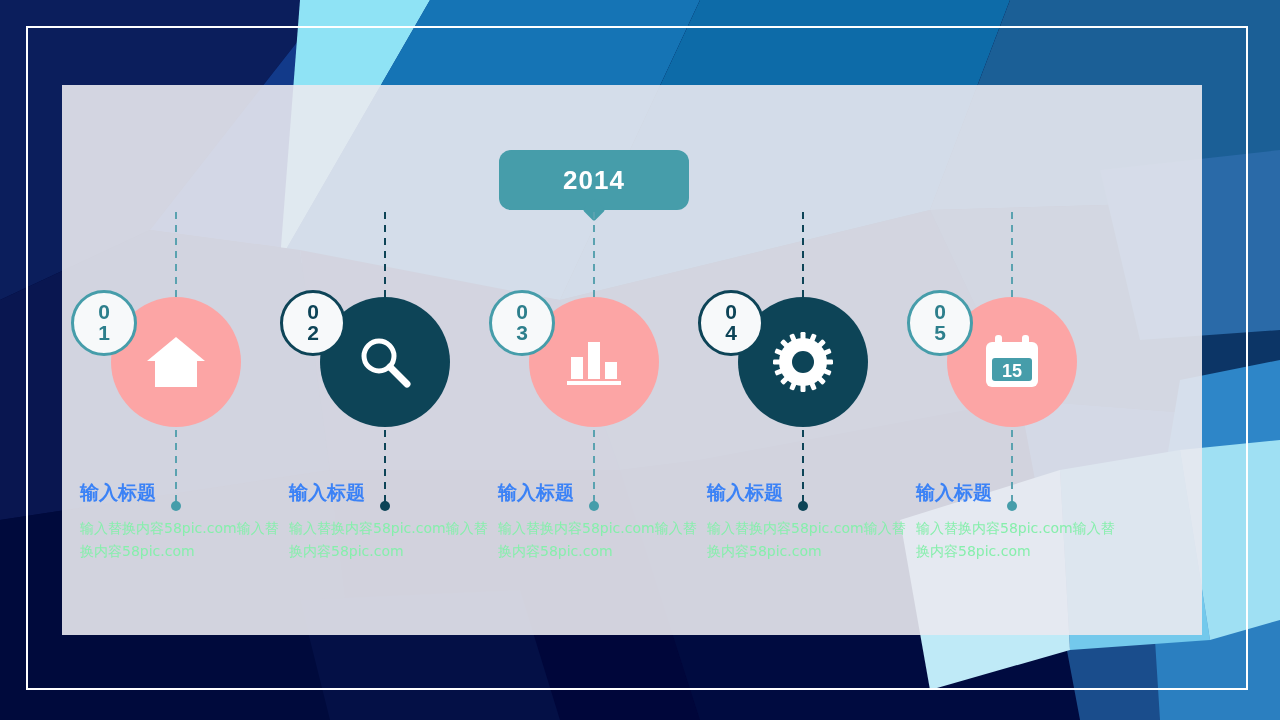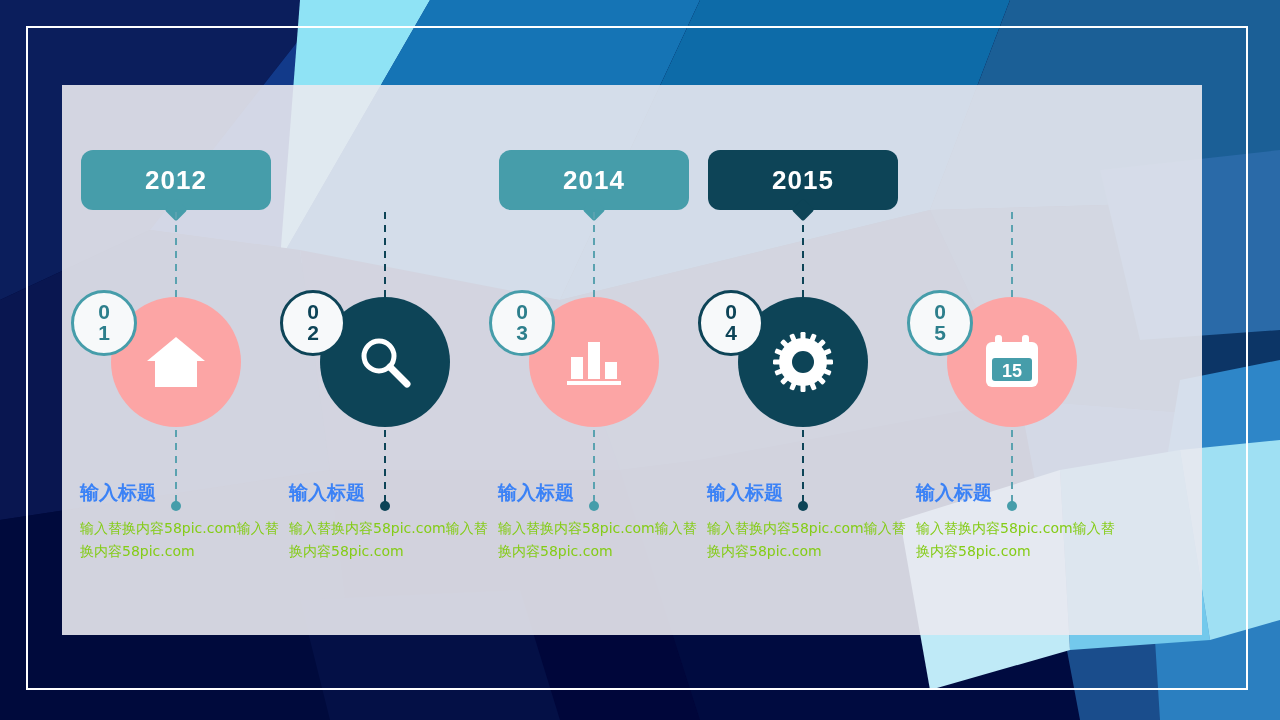--- a/index.html
+++ b/index.html
@@ -96,21 +96,21 @@
   .numbadge.dark{border:3px solid #0d4457;color:#0d4457;}
 
   
   .txt{position:absolute;left:18px;top:395px;width:205px;}
   .txt h3{
     margin:0 0 11px 0;
     font-size:19px;font-weight:bold;color:#3b82f6;
     font-family:Liberation Mono, monospace;
   }
   .txt p{
-    margin:0;font-size:14px;line-height:1.65;color:#84cc16;
+    margin:0;font-size:14px;line-height:1.65;color:#86efac;
     font-family:"DejaVu Sans","Liberation Sans",sans-serif;
   }
 </style>
 </head>
 <body>
 
 <div id="stage">
 
   <svg id="bg" viewBox="0 0 1280 720" preserveAspectRatio="none">
     <rect x="0" y="0" width="1280" height="720" fill="#000a3c"></rect>
@@ -136,24 +136,20 @@
     <polygon points="300,600 520,590 560,720 330,720" fill="#041046"></polygon>
     <polygon points="900,520 1060,470 1070,650 930,690" fill="#bfeaf7"></polygon>
   </svg>
 
   <div class="frame"></div>
 
   <div class="card">
     <div class="track">
 
       <div class="col" style="left:0px;">
-        <div class="badge light">
-          <span>2012</span>
-          <span class="notch"></span>
-        </div>
         <div class="dash-top light"></div>
         <div class="disc light">
           <svg width="62" height="56" viewBox="0 0 62 56">
             <polygon points="31,3 60,27 52,27 52,53 10,53 10,27 2,27" fill="#ffffff"></polygon>
             <rect x="17" y="34" width="12" height="19" fill="#ffffff"></rect>
             <rect x="34" y="33" width="13" height="11" fill="#ffffff"></rect>
           </svg>
         </div>
         <div class="numbadge light">
           <span>0</span>
@@ -207,24 +203,20 @@
         </div>
         <div class="dash-bot light"></div>
         <div class="enddot light"></div>
         <div class="txt">
           <h3>输入标题</h3>
           <p>输入替换内容58pic.com输入替换内容58pic.com</p>
         </div>
       </div>
 
       <div class="col" style="left:627px;">
-        <div class="badge dark">
-          <span>2015</span>
-          <span class="notch"></span>
-        </div>
         <div class="dash-top dark"></div>
         <div class="disc dark">
           <svg width="62" height="62" viewBox="0 0 62 62">
             <g fill="#ffffff">
               <circle cx="31" cy="31" r="24"></circle>
               <g id="teeth">
                 <rect x="28.5" y="1" width="5" height="9" rx="1.2"></rect>
                 <rect x="28.5" y="1" width="5" height="9" rx="1.2" transform="rotate(22.5 31 31)"></rect>
                 <rect x="28.5" y="1" width="5" height="9" rx="1.2" transform="rotate(45 31 31)"></rect>
                 <rect x="28.5" y="1" width="5" height="9" rx="1.2" transform="rotate(67.5 31 31)"></rect>

